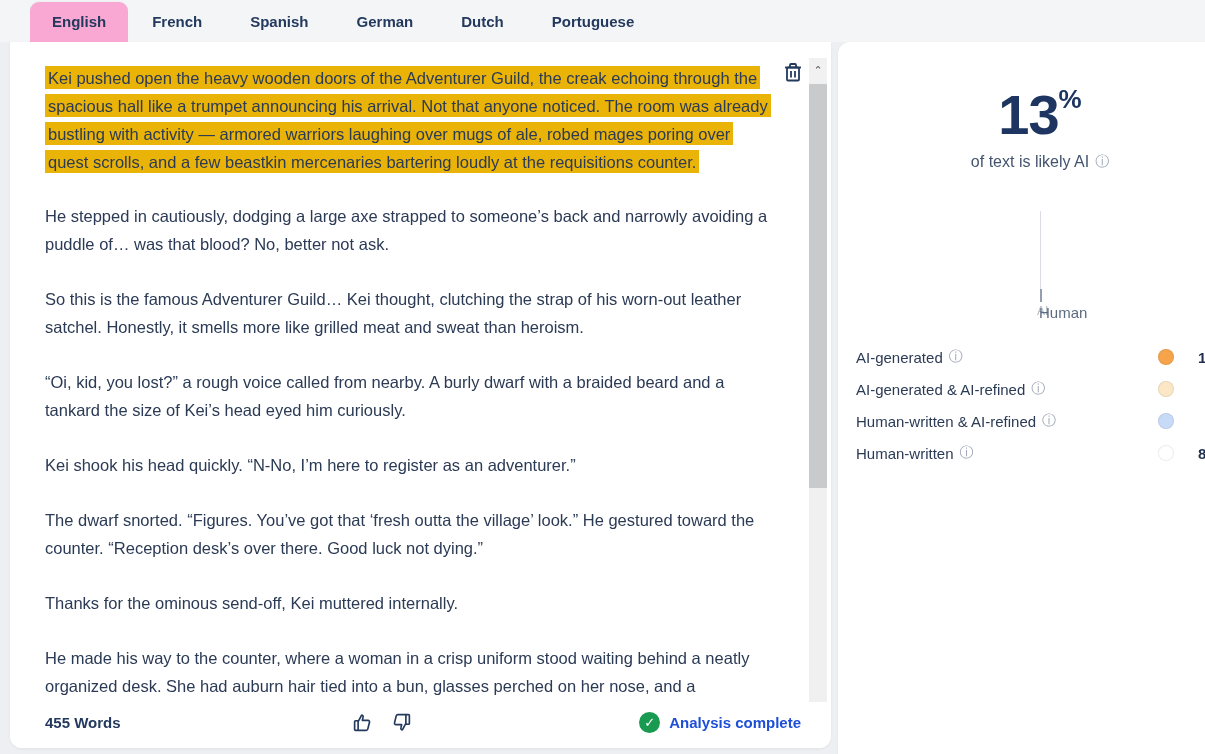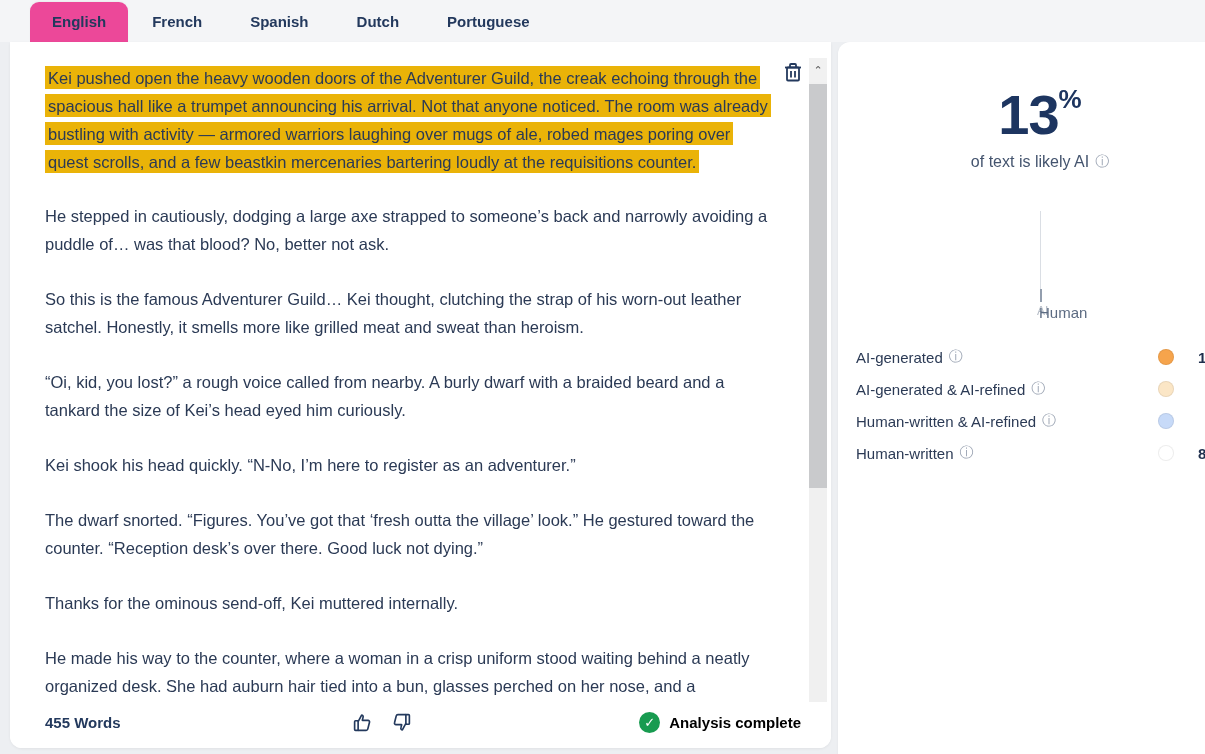--- a/index.html
+++ b/index.html
@@ -14,21 +14,21 @@
   .tabbar {
     position: absolute; left: 0; top: 0; width: 100%; height: 42px;
     background: #f4f5f7;
     display: flex; align-items: flex-end;
   }
   .tab {
     font-size: 15px; font-weight: 700; color: #23395d;
     padding: 11px 24px 12px 24px; cursor: pointer; white-space: nowrap;
   }
   .tab.active {
-    background: #ec4899; border-radius: 9px 9px 0 0;
+    background: #f9a8d4; border-radius: 9px 9px 0 0;
     margin-left: 30px; padding: 11px 22px 12px 22px;
     box-shadow: 0 -1px 2px rgba(0,0,0,0.04);
   }
 
   
   .editor-panel {
     position: absolute; left: 10px; top: 42px; width: 821px; height: 706px;
     background: #ffffff; border-radius: 0 0 12px 12px;
     box-shadow: 0 1px 3px rgba(0,0,0,0.06);
   }
@@ -77,21 +77,21 @@
   }
   .thumb-btn { cursor: pointer; display: flex; }
   .status {
     margin-left: auto; display: flex; align-items: center; gap: 9px;
   }
   .check-circle {
     width: 21px; height: 21px; border-radius: 50%; background: #189b50;
     color: #ffffff; font-size: 13px; font-weight: 700;
     display: flex; align-items: center; justify-content: center;
   }
-  .status-text { font-size: 15px; font-weight: 700; color: #000000; }
+  .status-text { font-size: 15px; font-weight: 700; color: #1d4ed8; }
 
   
   .results-panel {
     position: absolute; left: 838px; top: 42px; width: 404px; height: 712px;
     background: #ffffff; border-radius: 12px 12px 0 0;
     box-shadow: 0 1px 3px rgba(0,0,0,0.05);
   }
   .score-block { margin-top: 40px; text-align: center; }
   .score-value { font-size: 56px; font-weight: 700; color: #1d3560; letter-spacing: -1px; }
   .score-unit { font-size: 26px; font-weight: 700; color: #1d3560; vertical-align: 26px; letter-spacing: 0; }
@@ -134,20 +134,21 @@
 
   svg { display: block; }
 </style>
 </head>
 <body>
 
 <div class="tabbar">
   <div class="tab active">English</div>
   <div class="tab">French</div>
   <div class="tab">Spanish</div>
+  <div class="tab">German</div>
   <div class="tab">Dutch</div>
   <div class="tab">Portuguese</div>
 </div>
 
 <div class="editor-panel">
 
   <div class="editor-body">
     <p><span class="hl">Kei pushed open the heavy wooden doors of the Adventurer Guild, the creak echoing through the spacious hall like a trumpet announcing his arrival. Not that anyone noticed. The room was already bustling with activity — armored warriors laughing over mugs of ale, robed mages poring over quest scrolls, and a few beastkin mercenaries bartering loudly at the requisitions counter.</span></p>
     <p>He stepped in cautiously, dodging a large axe strapped to someone’s back and narrowly avoiding a puddle of… was that blood? No, better not ask.</p>
     <p>So this is the famous Adventurer Guild… Kei thought, clutching the strap of his worn-out leather satchel. Honestly, it smells more like grilled meat and sweat than heroism.</p>

